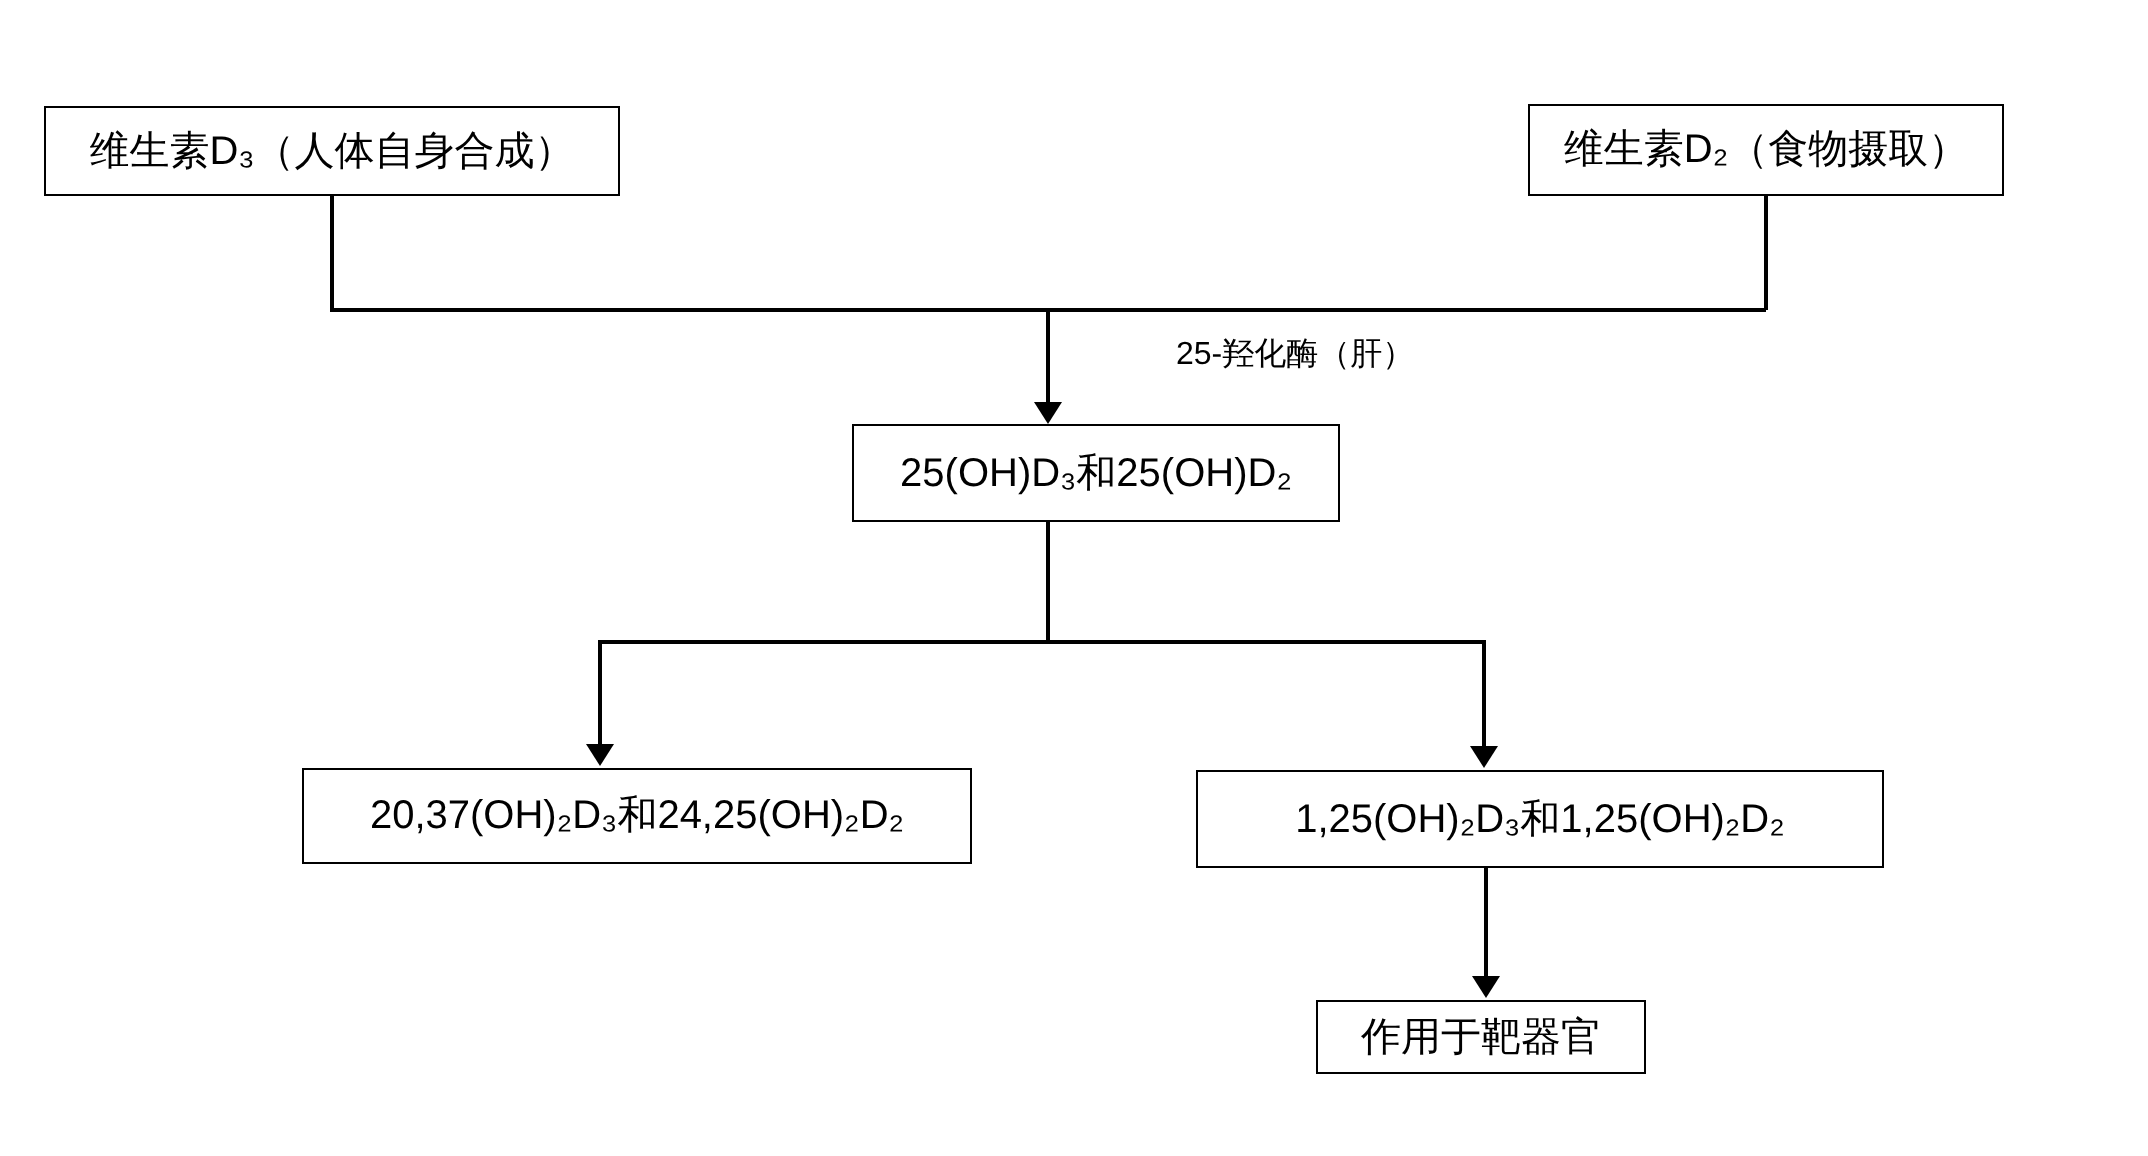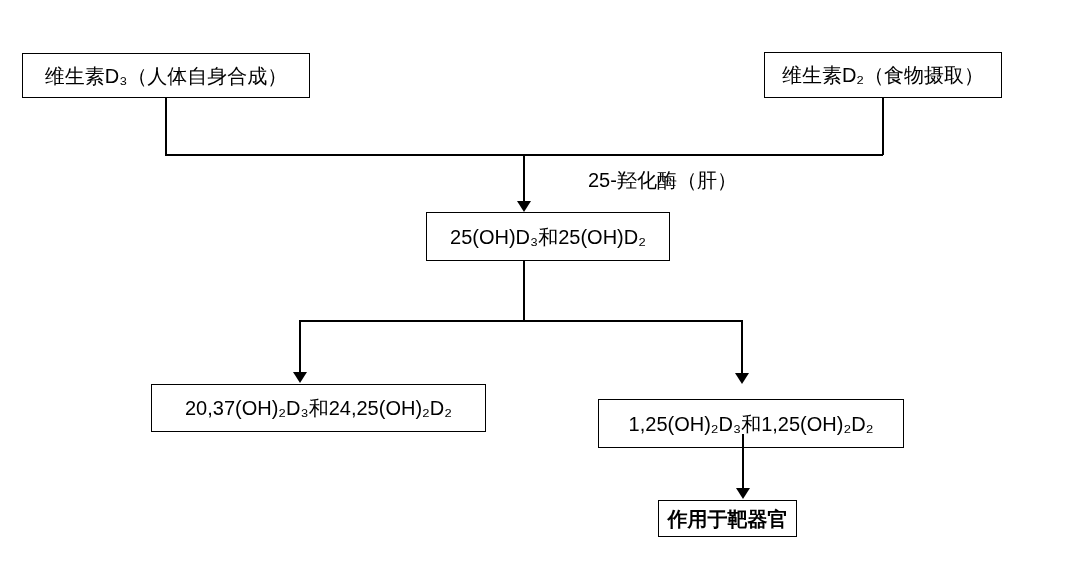--- a/index.html
+++ b/index.html
@@ -37,21 +37,21 @@
   .arrowhead {
     position: absolute;
     width: 0;
     height: 0;
     border-left: 7px solid transparent;
     border-right: 7px solid transparent;
     border-top: 11px solid #000000;
   }
   .float-label {
     position: absolute;
-    font-size: 20px;
+    font-size: 16px;
     line-height: 1.2;
     white-space: nowrap;
   }
 </style>
 </head>
 <body>
 
 <div class="canvas">
 
   <div class="node" style="left:22px; top:53px; width:288px; height:45px;">维生素D₃（人体自身合成）</div>
@@ -73,20 +73,20 @@
   <div class="hline" style="left:299px; top:320px; width:444px;"></div>
 
   <div class="vline" style="left:299px; top:320px; height:53px;"></div>
   <div class="arrowhead" style="left:293px; top:372px;"></div>
 
   <div class="vline" style="left:741px; top:320px; height:53px;"></div>
   <div class="arrowhead" style="left:735px; top:373px;"></div>
 
   <div class="node" style="left:151px; top:384px; width:335px; height:48px;">20,37(OH)₂D₃和24,25(OH)₂D₂</div>
 
-  <div class="node" style="left:598px; top:399px; width:306px; height:49px;">1,25(OH)₂D₃和1,25(OH)₂D₂</div>
+  <div class="node" style="left:598px; top:385px; width:344px; height:49px;">1,25(OH)₂D₃和1,25(OH)₂D₂</div>
 
   <div class="vline" style="left:742px; top:434px; height:55px;"></div>
   <div class="arrowhead" style="left:736px; top:488px;"></div>
 
-  <div class="node" style="left:658px; top:500px; width:139px; height:37px;font-weight:bold;">作用于靶器官</div>
+  <div class="node" style="left:658px; top:500px; width:165px; height:37px;">作用于靶器官</div>
 
 </div>
 
 </body></html>

